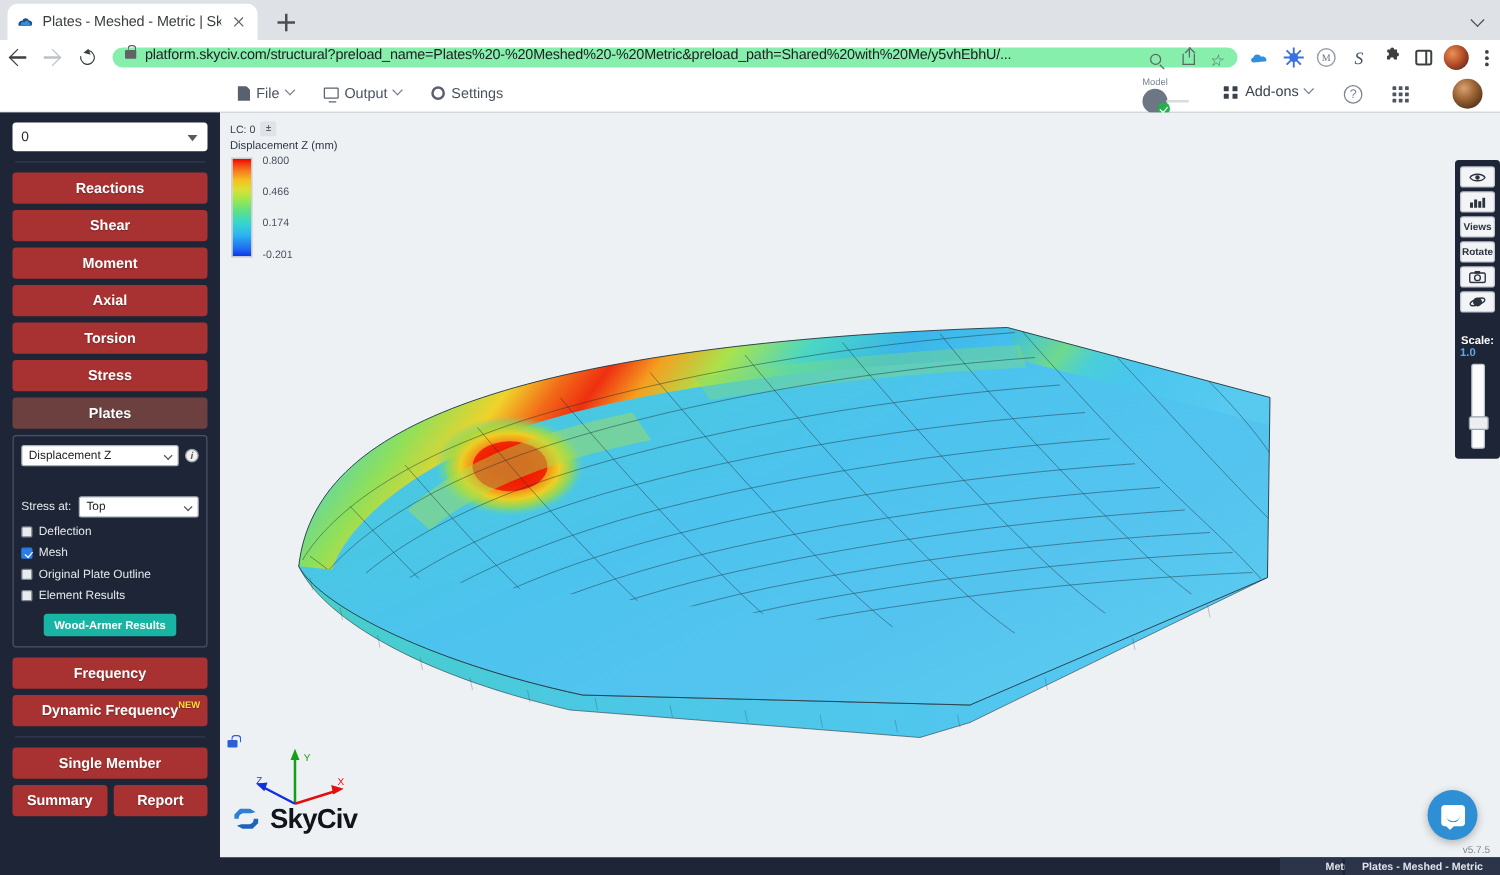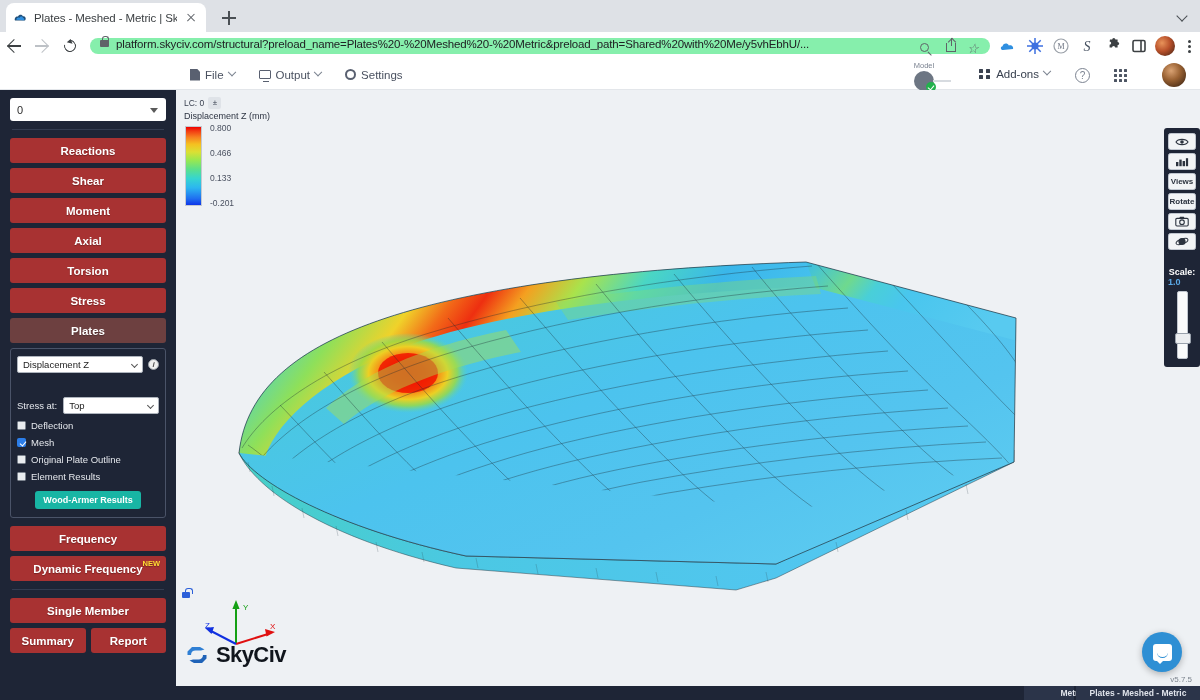--- a/index.html
+++ b/index.html
@@ -664,21 +664,21 @@
   <div class="canvas">
 
     <div class="lc-tag">
       <span class="lc-text">LC: 0</span>
       <span class="pm-btn">±</span>
     </div>
     <div class="legend-title">Displacement Z (mm)</div>
     <div class="colorbar"></div>
     <div class="cb-val" style="top:33px">0.800</div>
     <div class="cb-val" style="top:58px">0.466</div>
-    <div class="cb-val" style="top:83px">0.133</div>
+    <div class="cb-val" style="top:83px">0.174</div>
     <div class="cb-val" style="top:108px">-0.201</div>
 
     <div class="svgwrap">
       <svg width="1024" height="596" viewBox="0 0 1024 596">
         <defs>
 
           <linearGradient id="gBody" x1="0.08" y1="0.1" x2="0.95" y2="0.85">
             <stop offset="0%" stop-color="#3fd2c8"></stop>
             <stop offset="18%" stop-color="#49c8e0"></stop>
             <stop offset="45%" stop-color="#4cc3ee"></stop>

